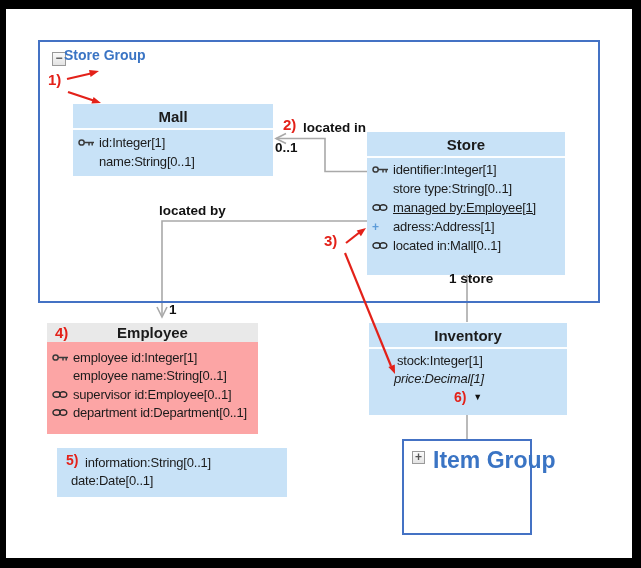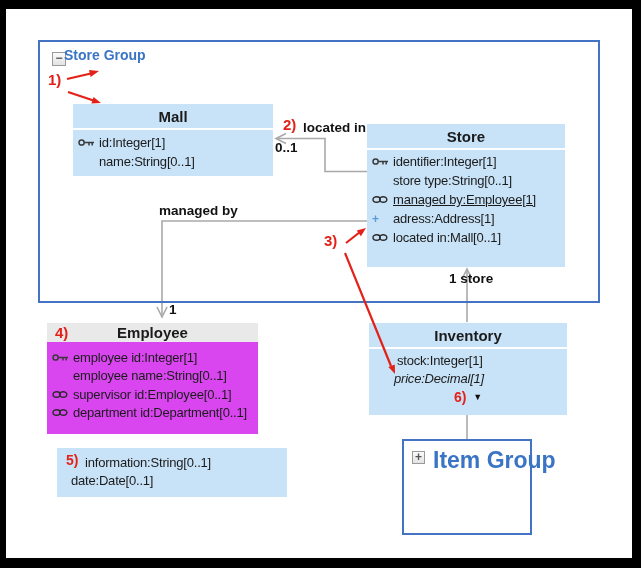--- a/index.html
+++ b/index.html
@@ -30,21 +30,21 @@
 
   .lbl{position:absolute;z-index:3;white-space:nowrap;}
   .edge-lbl{font-weight:bold;font-size:13.5px;color:#111;}
   .red{color:#e32119;font-size:15px;font-weight:bold;font-family:"Liberation Sans",sans-serif;}
 
   svg.layer{position:absolute;left:0;top:0;z-index:1;}
   svg.layer-red{z-index:6;}
 
   .emp-header{height:19px;background:#e9e9e9;display:flex;align-items:center;justify-content:center;
               font-weight:bold;font-size:15px;position:relative;}
-  .emp-body{background:#d946ef;padding-top:6px;text-align:right;}
+  .emp-body{background:#fca5a5;padding-top:6px;text-align:right;}
   .emp-body .row{height:18.5px;}
 
   .tri{font-size:9px;color:#111;line-height:1;}
 </style>
 </head>
 <body>
 
 <div id="canvas">
 
   <svg class="layer" width="641" height="568">
@@ -84,21 +84,21 @@
         </span>
         <span>id:Integer[1]</span>
       </div>
       <div class="row">
         <span class="ic"></span>
         <span>name:String[0..1]</span>
       </div>
     </div>
   </div>
 
-  <div class="cls cls-blue" style="left:367px;top:124px;width:198px;height:143px;">
+  <div class="cls cls-blue" style="left:367px;top:132px;width:198px;height:143px;">
     <div class="cls-header">Store</div>
     <div class="rows" style="padding-top:2px;">
       <div class="row">
         <span class="ic">
           <svg width="17" height="11" viewBox="0 0 17 11">
               <g stroke="#3b3b3b" stroke-width="1.5" fill="none">
                 <circle cx="3.6" cy="5.5" r="2.6"></circle>
                 <line x1="6.2" y1="5.5" x2="16" y2="5.5"></line>
                 <line x1="11" y1="5.5" x2="11" y2="8.6"></line>
                 <line x1="14.2" y1="5.5" x2="14.2" y2="8.6"></line>
@@ -216,21 +216,21 @@
     </div>
   </div>
 
   <div class="group" style="left:402px;top:439px;width:130px;height:96px;z-index:2;background:#fff;">
     <div class="toggle" style="left:8px;top:10px;width:13px;height:13px;line-height:10px;">+</div>
     <div class="group-title" style="left:29px;top:6px;font-size:23px;">Item Group</div>
   </div>
 
   <div class="lbl edge-lbl" style="left:303px;top:120px;">located in</div>
   <div class="lbl edge-lbl" style="left:275px;top:140px;">0..1</div>
-  <div class="lbl edge-lbl" style="left:159px;top:203px;">managed by</div>
+  <div class="lbl edge-lbl" style="left:159px;top:203px;">located by</div>
   <div class="lbl edge-lbl" style="left:169px;top:302px;">1</div>
   <div class="lbl edge-lbl" style="left:449px;top:271px;">1 store</div>
 
   <div class="lbl red" style="left:48px;top:71px;">1)</div>
   <div class="lbl red" style="left:283px;top:116px;">2)</div>
   <div class="lbl red" style="left:324px;top:232px;">3)</div>
 
   <svg class="layer layer-red" width="641" height="568">
     <g stroke="#e32119" stroke-width="2.2" fill="#e32119">
       <line x1="67" y1="79" x2="93" y2="73"></line>

